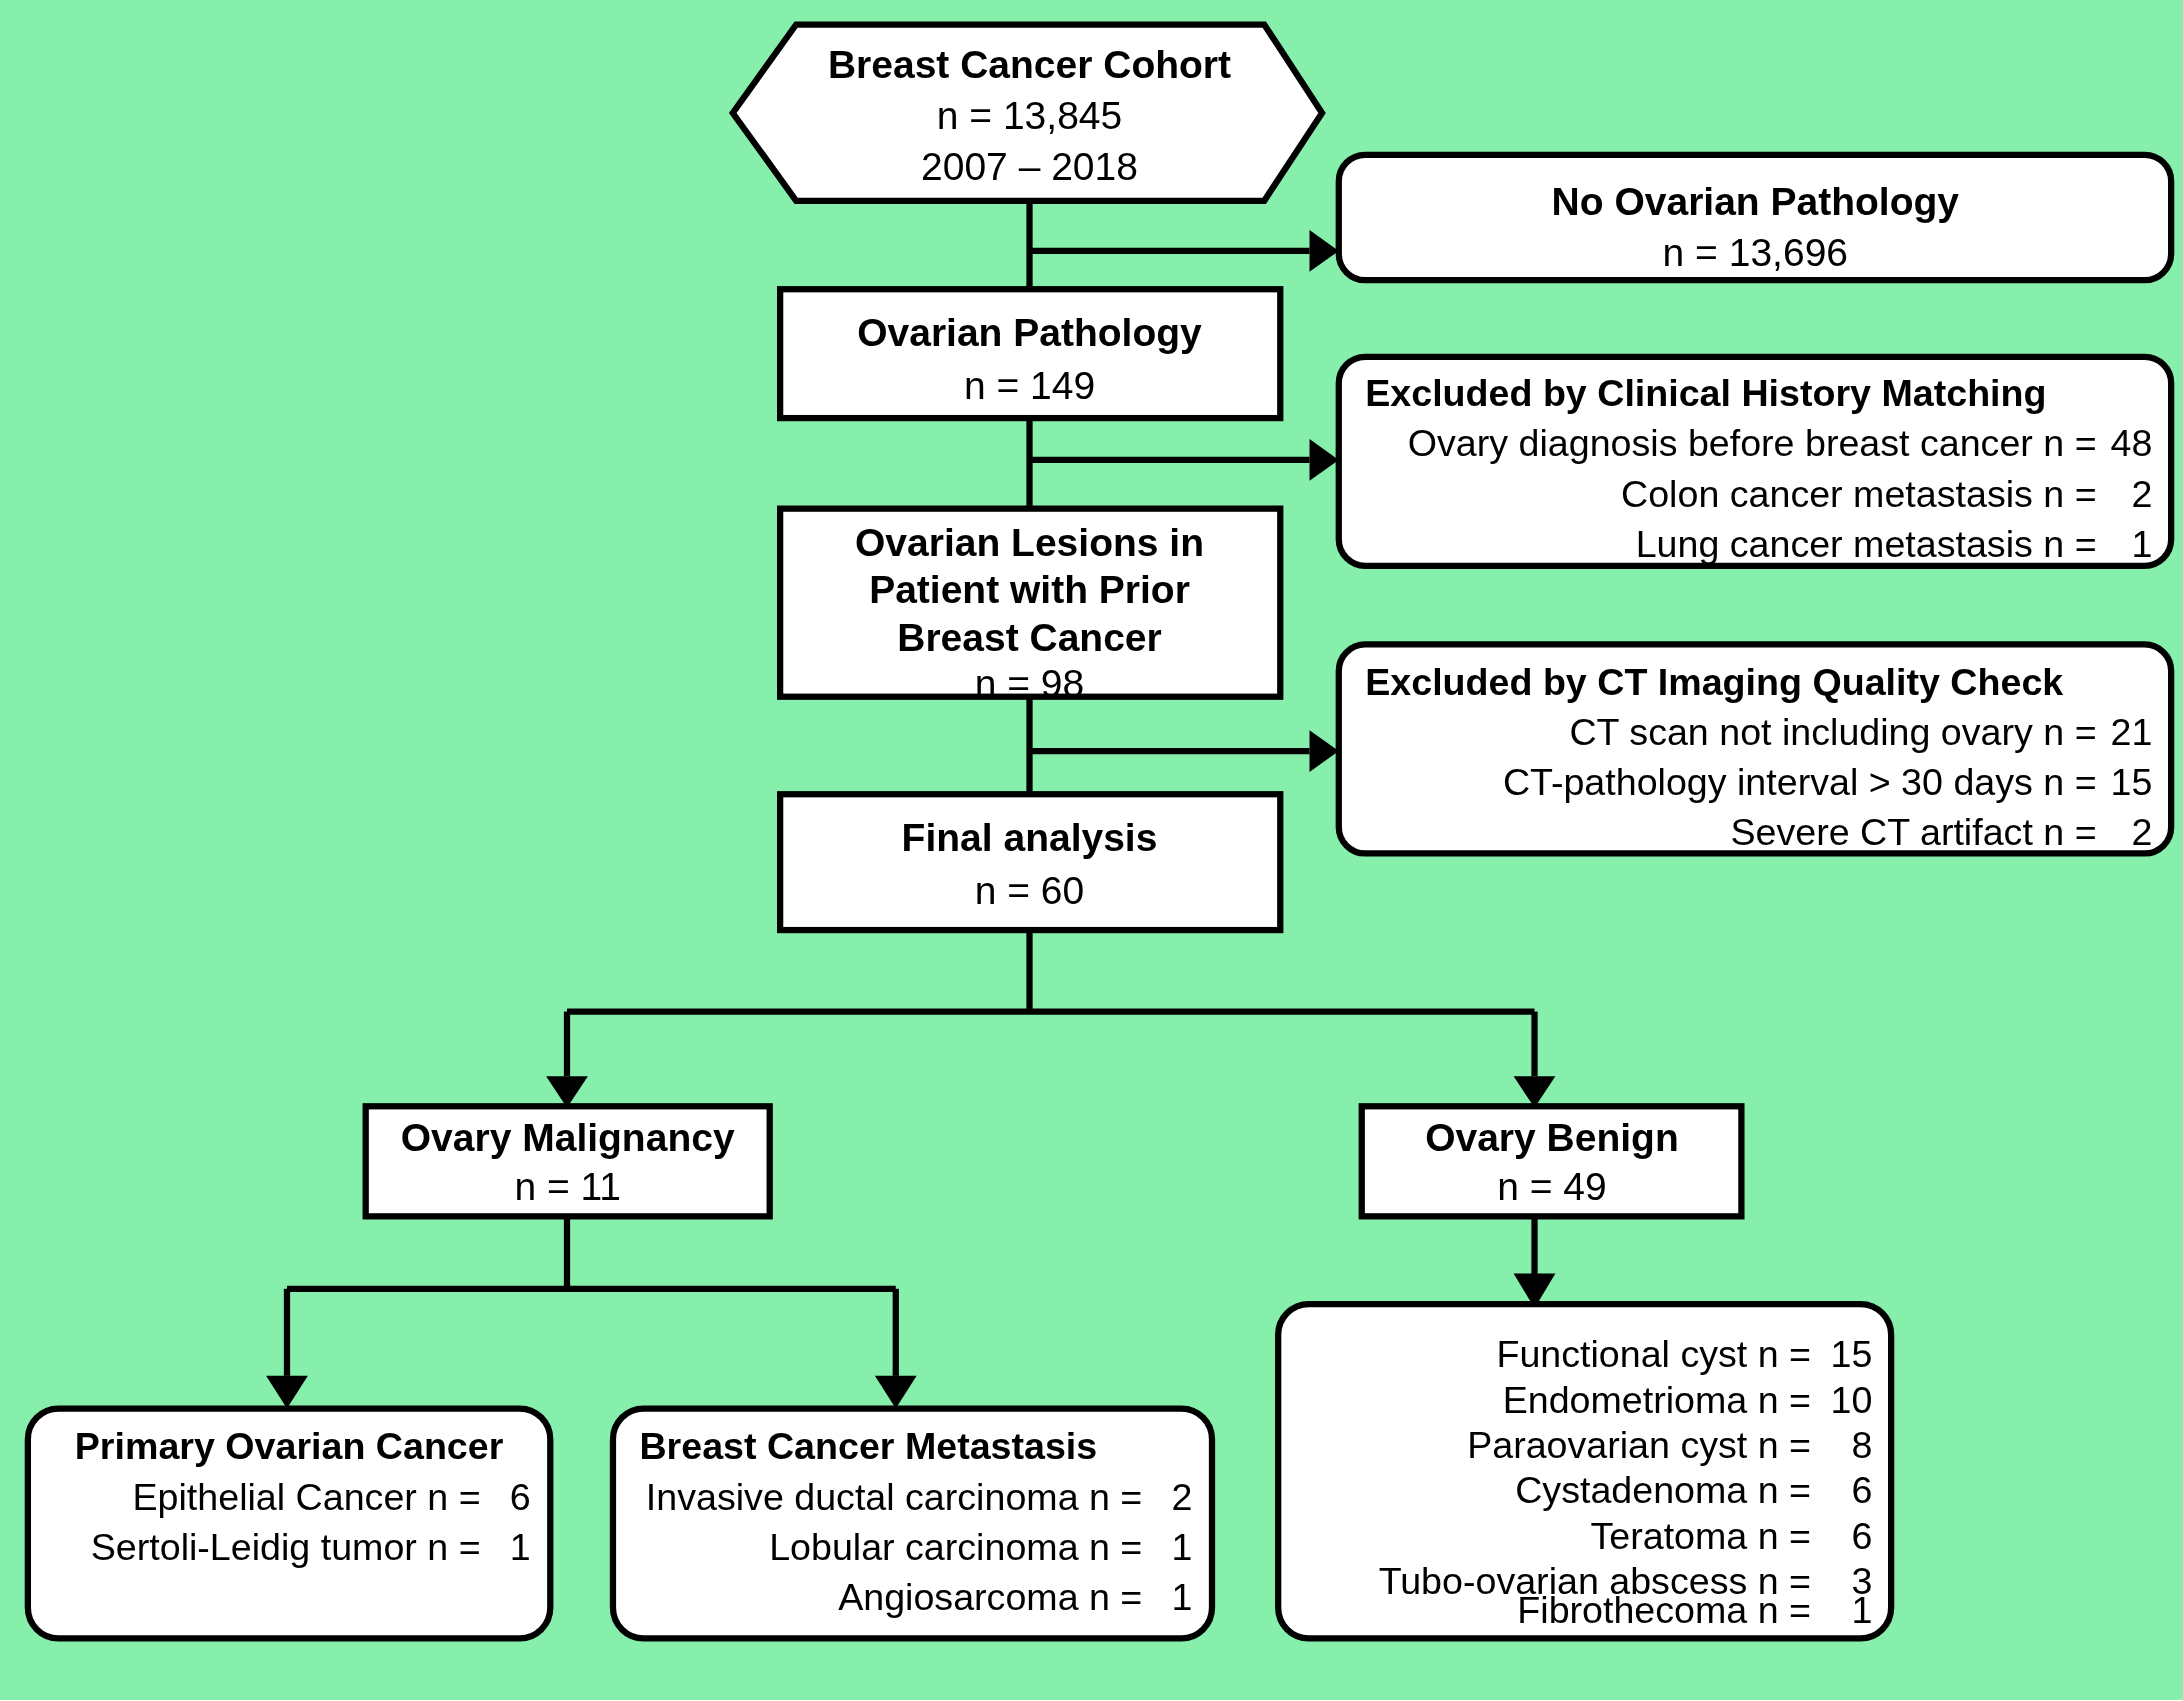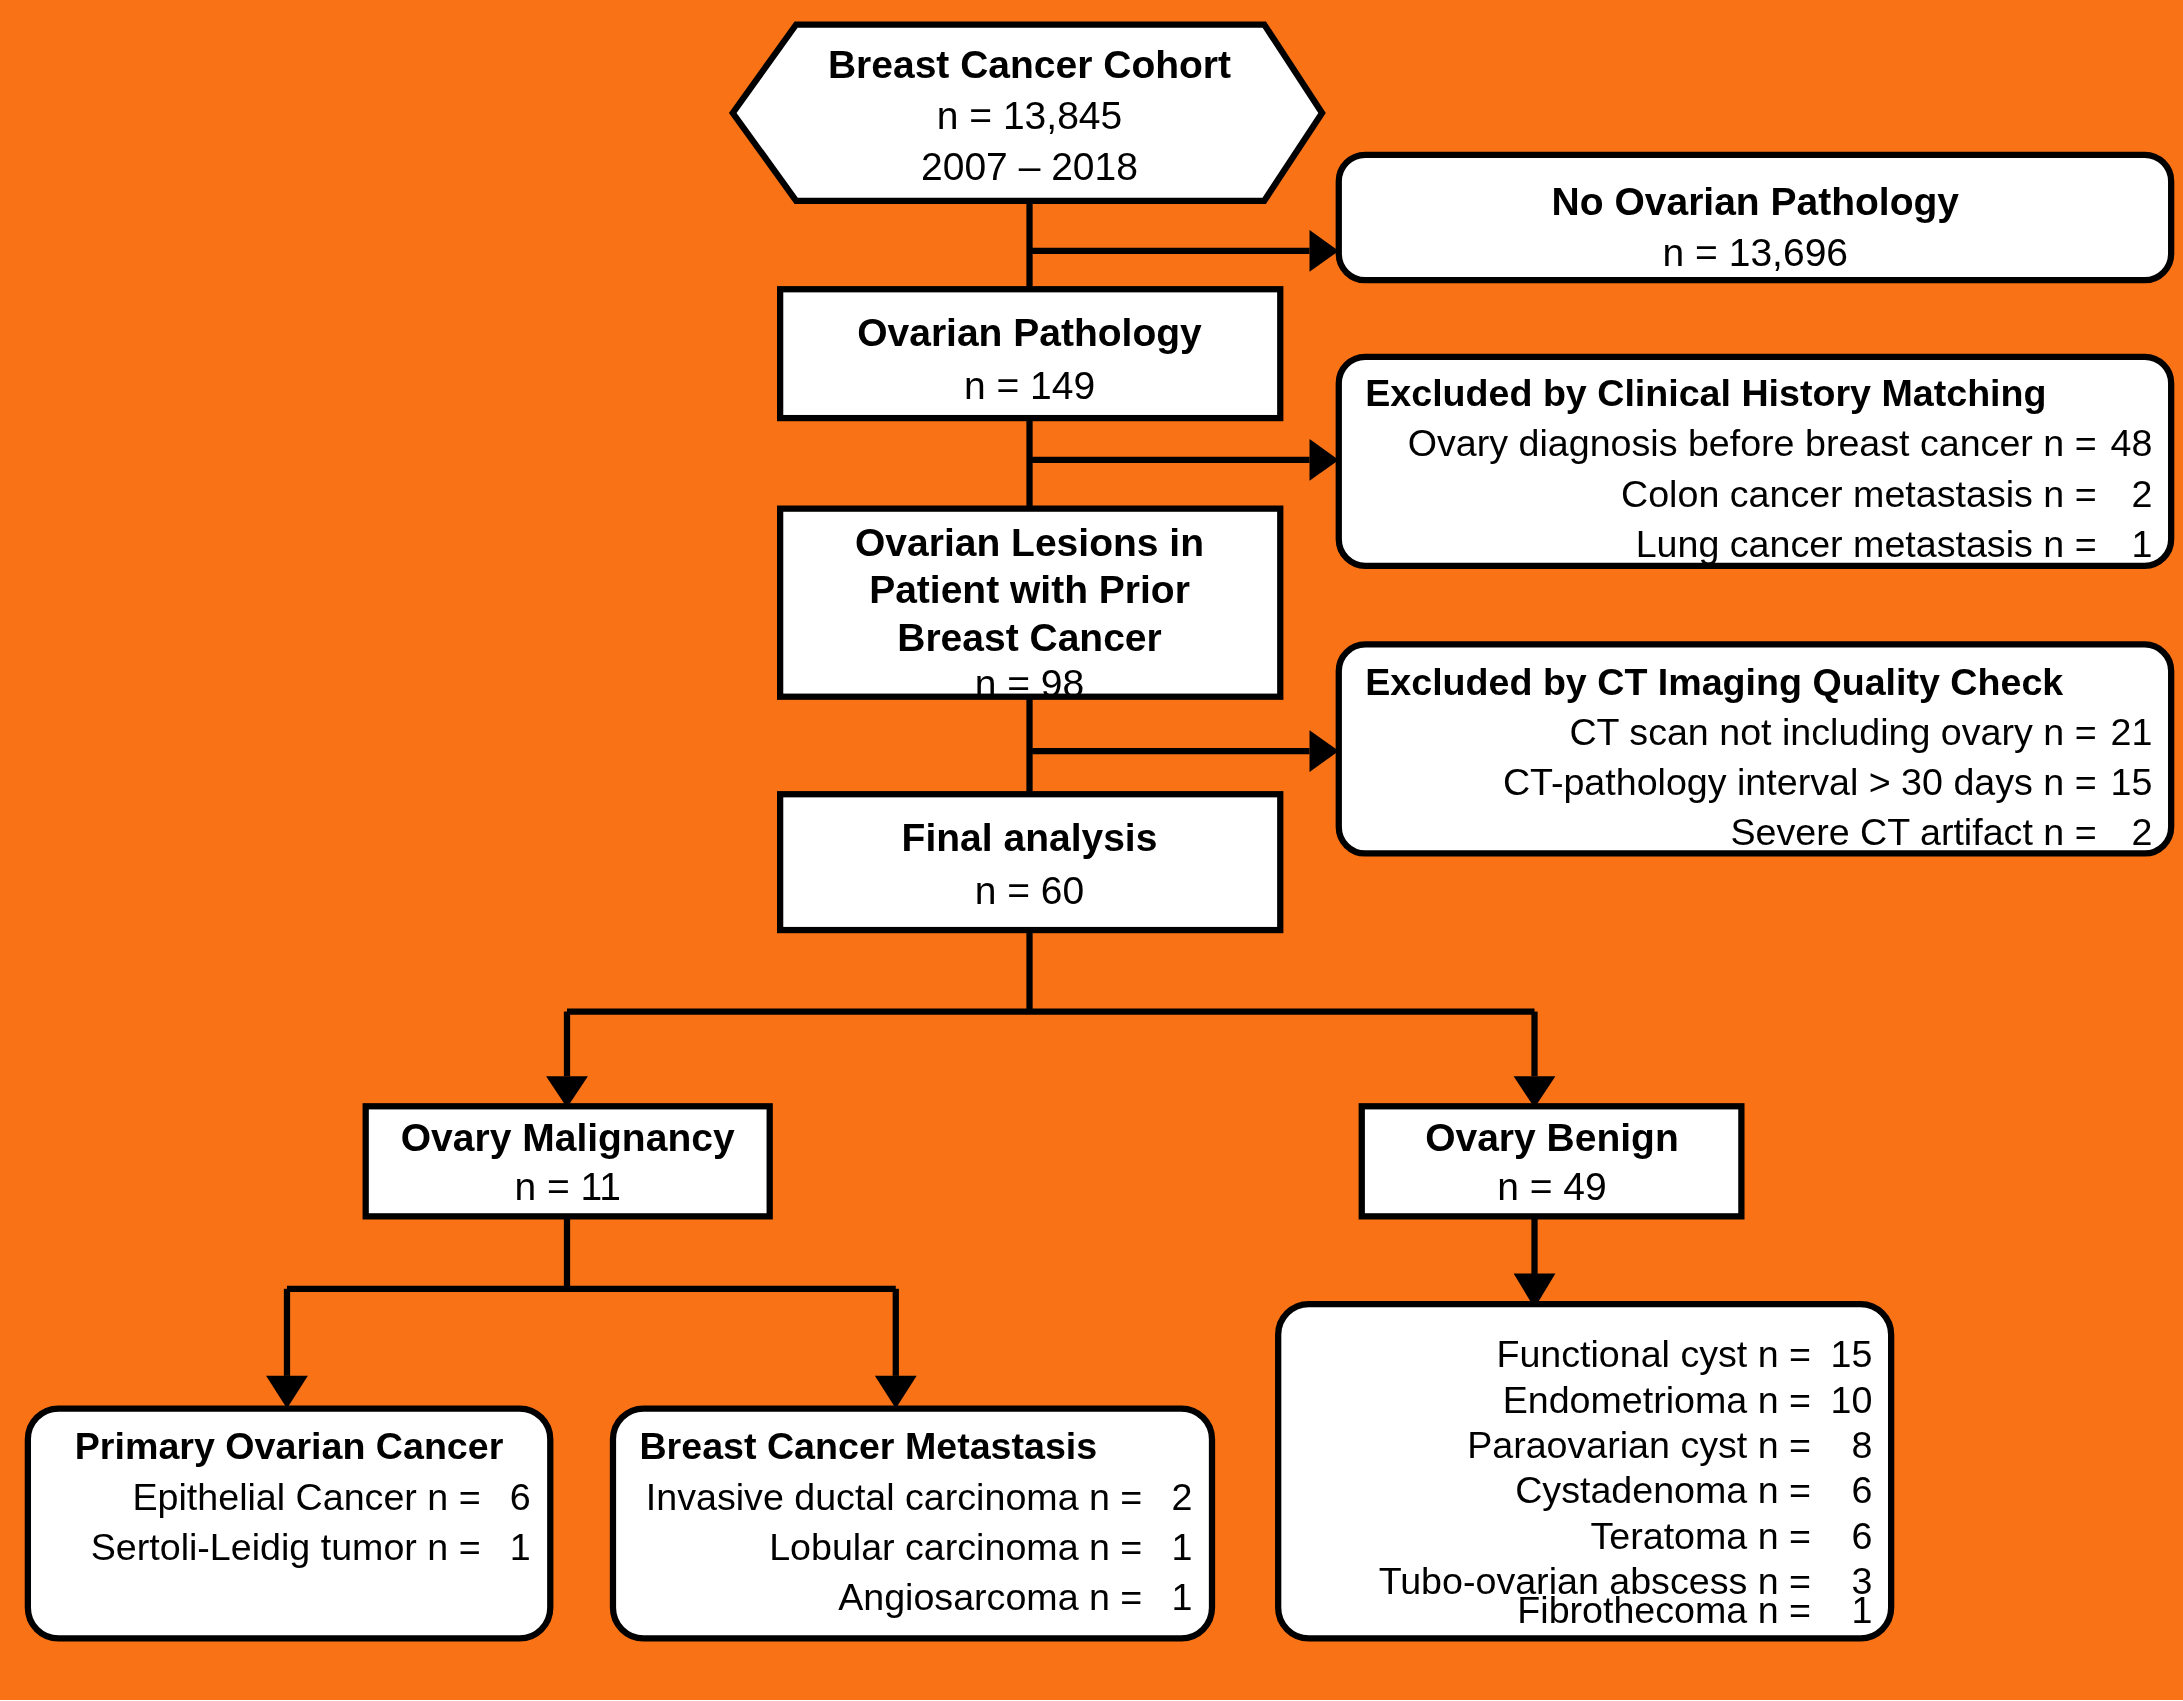--- a/index.html
+++ b/index.html
@@ -4,21 +4,21 @@
 <style>
   html, body {
     margin: 0;
     padding: 0;
     background: #ffffff;
   }
   #stage {
     position: relative;
     width: 2183px;
     height: 1700px;
-    background: #f97316;
+    background: #86efac;
     font-family: "Liberation Sans", sans-serif;
   }
   svg#flow {
     position: absolute;
     left: 0;
     top: 0;
     width: 2183px;
     height: 1702px;
   }
   .shape {

